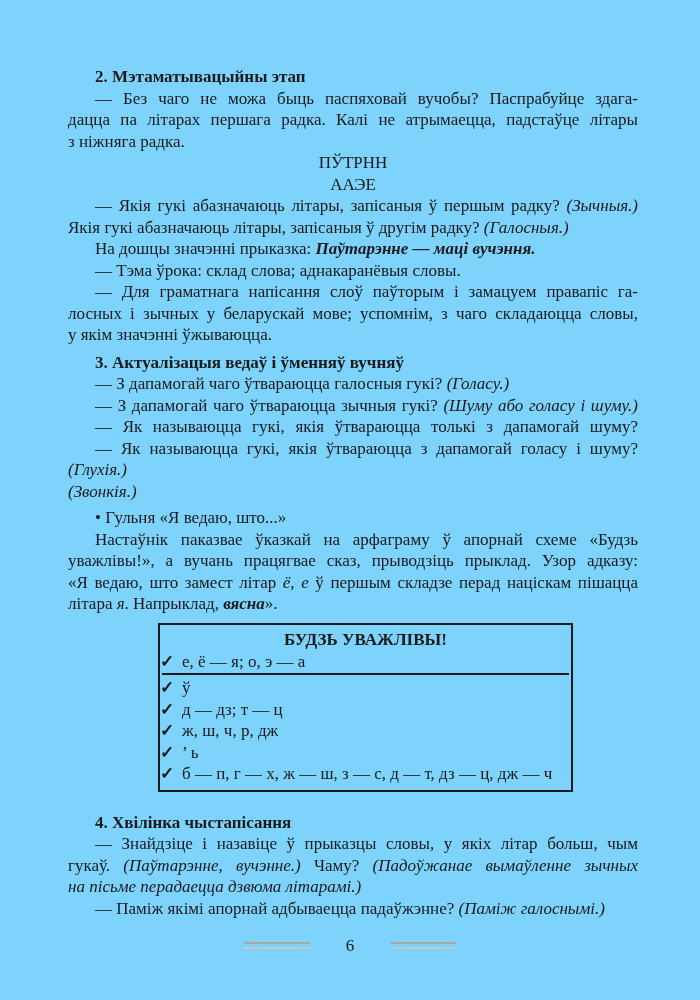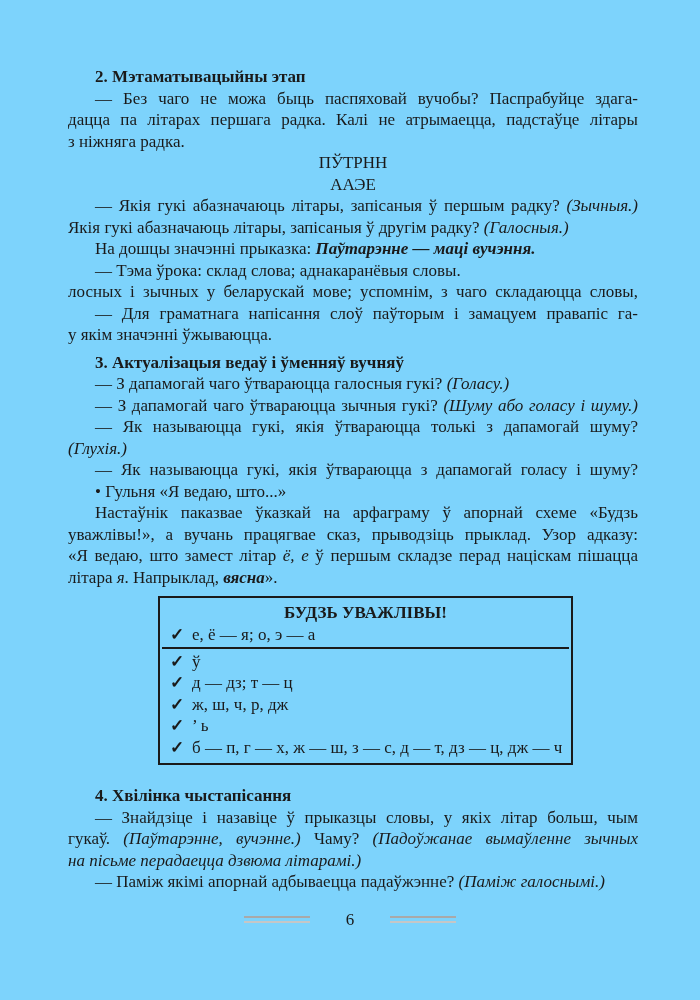--- a/index.html
+++ b/index.html
@@ -31,21 +31,21 @@
     margin: 8px 0 20px 90px;
     border: 2px solid #1a1a1a;
     padding: 3px 0 5px 0;
   }
   .box-title {
     text-align: center;
     font-weight: bold;
     line-height: 23px;
   }
   .box-row {
-    padding-left: 10px;
+    padding-left: 0;
     line-height: 21.5px;
     white-space: nowrap;
   }
   .check {
     font-weight: bold;
     display: inline-block;
     width: 22px;
   }
   .box-divider {
     height: 2px;
@@ -75,30 +75,31 @@
       <div class="line align-left indent"><span class="bd">2. Мэтаматывацыйны этап</span></div>
       <div class="line align-justify indent"><span>— Без чаго не можа быць паспяховай вучобы? Паспрабуйце здага-</span></div>
       <div class="line align-justify"><span>дацца па літарах першага радка. Калі не атрымаецца, падстаўце літары</span></div>
       <div class="line align-left"><span>з ніжняга радка.</span></div>
       <div class="line align-center"><span>ПЎТРНН</span></div>
       <div class="line align-center"><span>ААЭЕ</span></div>
       <div class="line align-justify indent"><span>— Якія гукі абазначаюць літары, запісаныя ў першым радку? </span><span class="it ">(Зычныя.)</span></div>
       <div class="line align-left"><span>Якія гукі абазначаюць літары, запісаныя ў другім радку? </span><span class="it ">(Галосныя.)</span></div>
       <div class="line align-left indent"><span>На дошцы значэнні прыказка: </span><span class="it bd">Паўтарэнне — маці вучэння.</span></div>
       <div class="line align-left indent"><span>— Тэма ўрока: склад слова; аднакаранёвыя словы.</span></div>
+      <div class="line align-justify indent"><span>— Для граматнага напісання слоў паўторым і замацуем правапіс га-</span></div>
       <div class="line align-justify"><span>лосных і зычных у беларускай мове; успомнім, з чаго складаюцца словы,</span></div>
-      <div class="line align-justify indent"><span>— Для граматнага напісання слоў паўторым і замацуем правапіс га-</span></div>
       <div class="line align-left"><span>у якім значэнні ўжываюцца.</span></div>
       <div class="line align-left indent" style="margin-top: 6px;"><span class="bd">3. Актуалізацыя ведаў і ўменняў вучняў</span></div>
       <div class="line align-left indent"><span>— З дапамогай чаго ўтвараюцца галосныя гукі? </span><span class="it ">(Голасу.)</span></div>
       <div class="line align-justify indent"><span>— З дапамогай чаго ўтвараюцца зычныя гукі? </span><span class="it ">(Шуму або голасу і шуму.)</span></div>
       <div class="line align-justify indent"><span>— Як называюцца гукі, якія ўтвараюцца толькі з дапамогай шуму?</span></div>
+      <div class="line align-justify indent"><span>— Як называюцца гукі, якія ўтвараюцца з дапамогай голасу і шуму?</span></div>
       <div class="line align-left"><span class="it ">(Глухія.)</span></div>
-      <div class="line align-justify indent"><span>— Як называюцца гукі, якія ўтвараюцца з дапамогай голасу і шуму?</span></div>
-      <div class="line align-left indent" style=""><span>• Гульня «Я ведаю, што...»</span></div>
+      <div class="line align-left"><span class="it ">(Звонкія.)</span></div>
+      <div class="line align-left indent" style="margin-top: 5px;"><span>• Гульня «Я ведаю, што...»</span></div>
       <div class="line align-justify indent"><span>Настаўнік паказвае ўказкай на арфаграму ў апорнай схеме «Будзь</span></div>
       <div class="line align-justify"><span>уважлівы!», а вучань працягвае сказ, прыводзіць прыклад. Узор адказу:</span></div>
       <div class="line align-justify"><span>«Я ведаю, што замест літар </span><span class="it ">ё, е</span><span> ў першым складзе перад націскам пішацца</span></div>
       <div class="line align-left"><span>літара </span><span class="it ">я</span><span>. Напрыклад, </span><span class="it bd">вясна</span><span>».</span></div>
       <div class="notice-box">
         <div class="box-title">БУДЗЬ УВАЖЛІВЫ!</div>
         <div class="box-row"><span class="check">✓</span><span>е, ё — я; о, э — а</span></div>
         <div class="box-divider"></div>
         <div class="box-row"><span class="check">✓</span><span>ў</span></div>
         <div class="box-row"><span class="check">✓</span><span>д — дз; т — ц</span></div>

